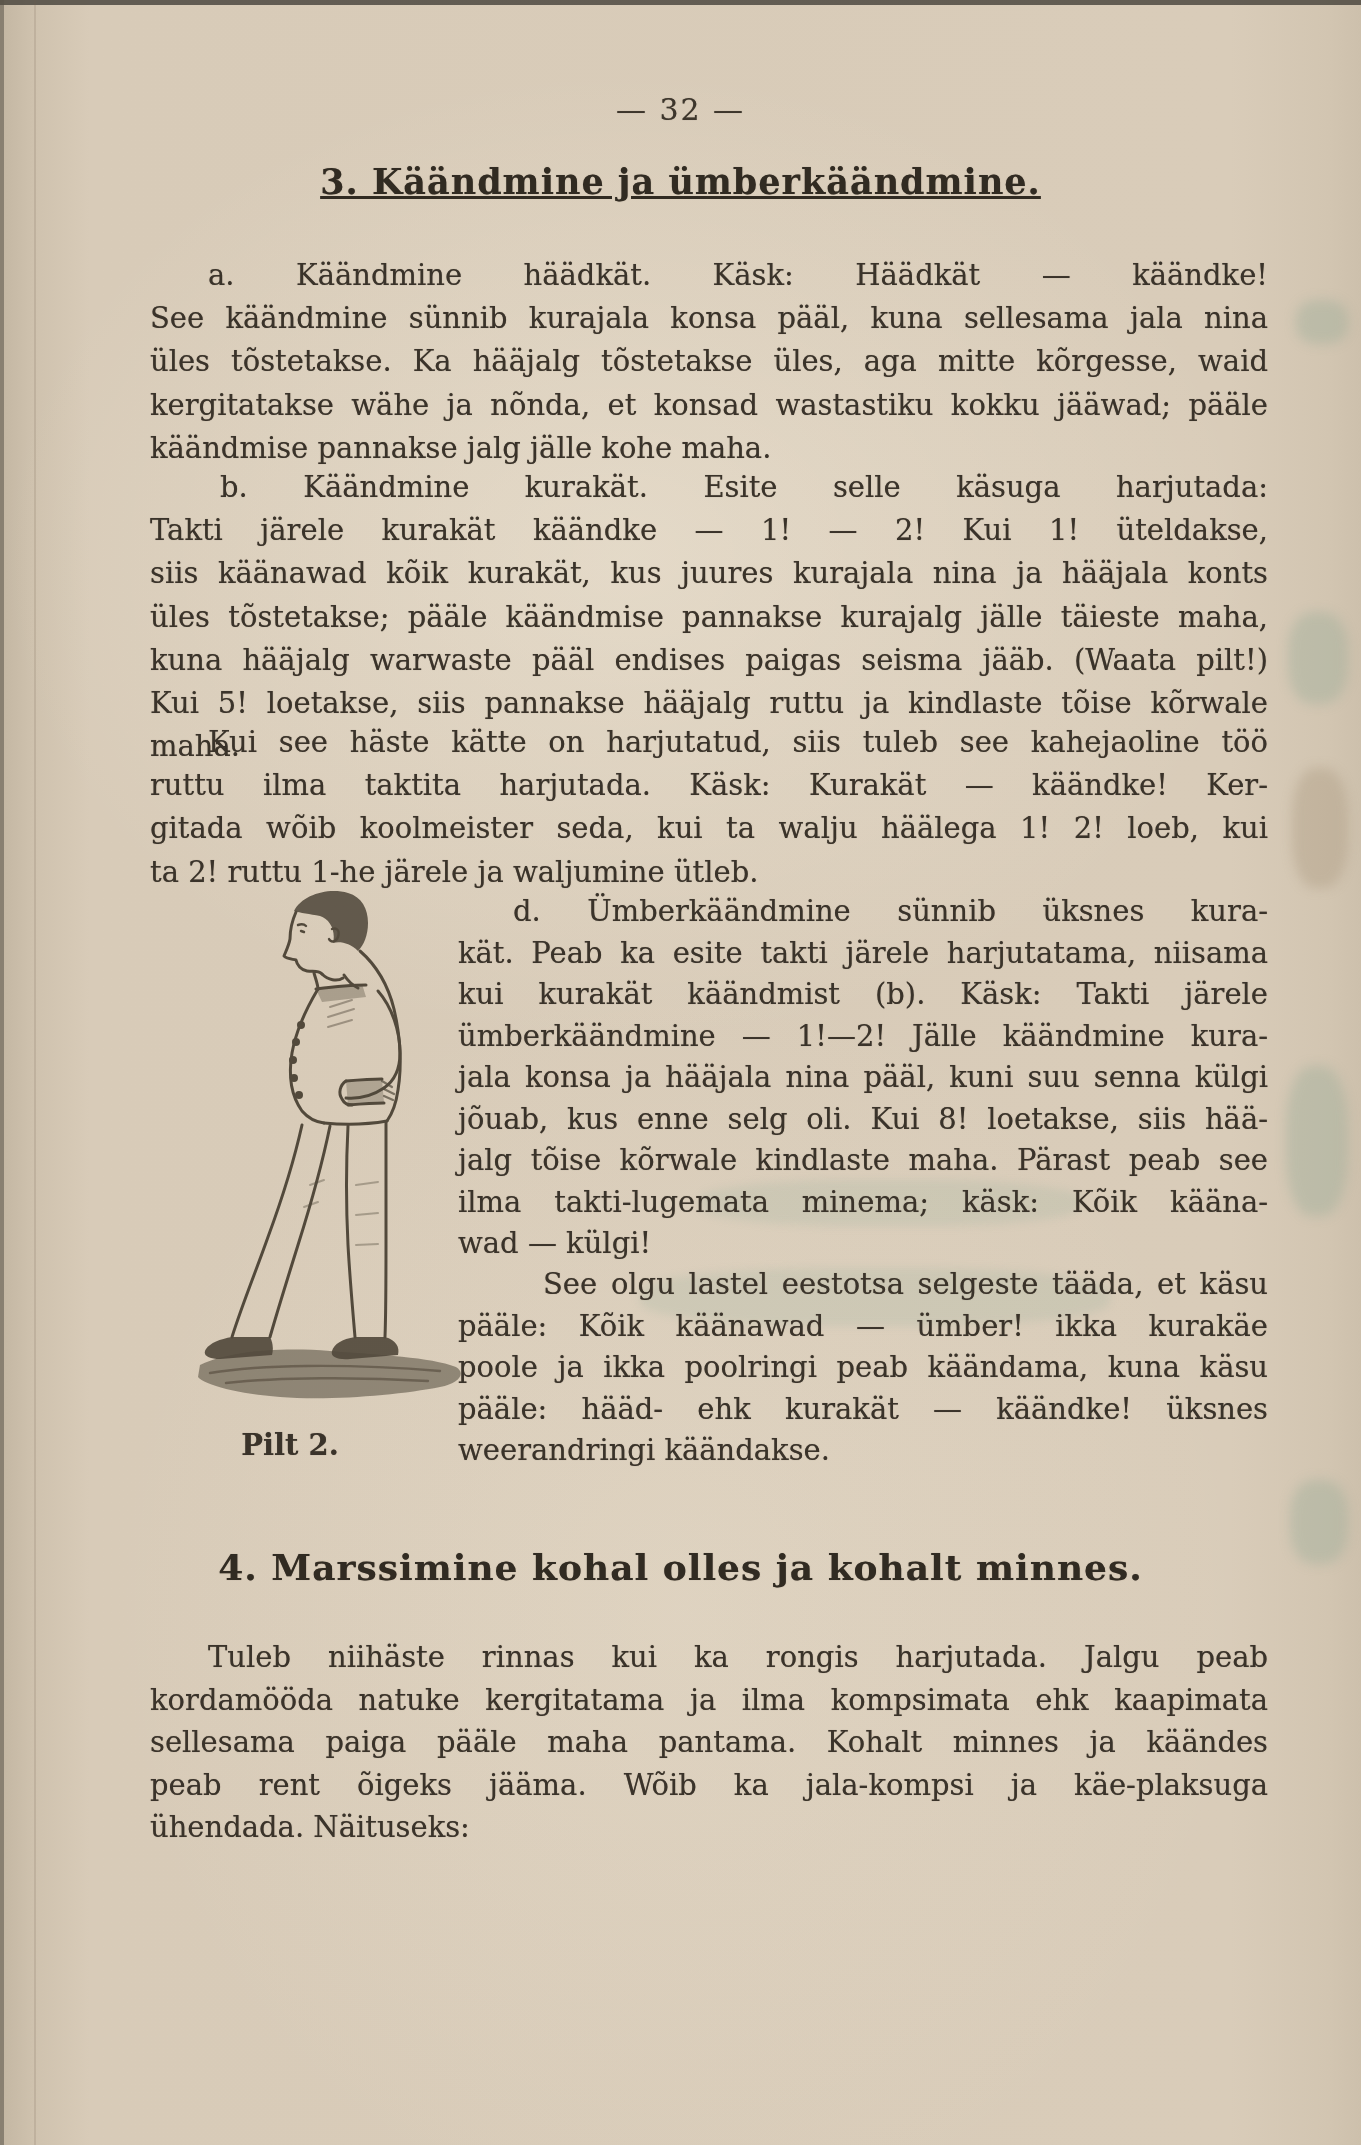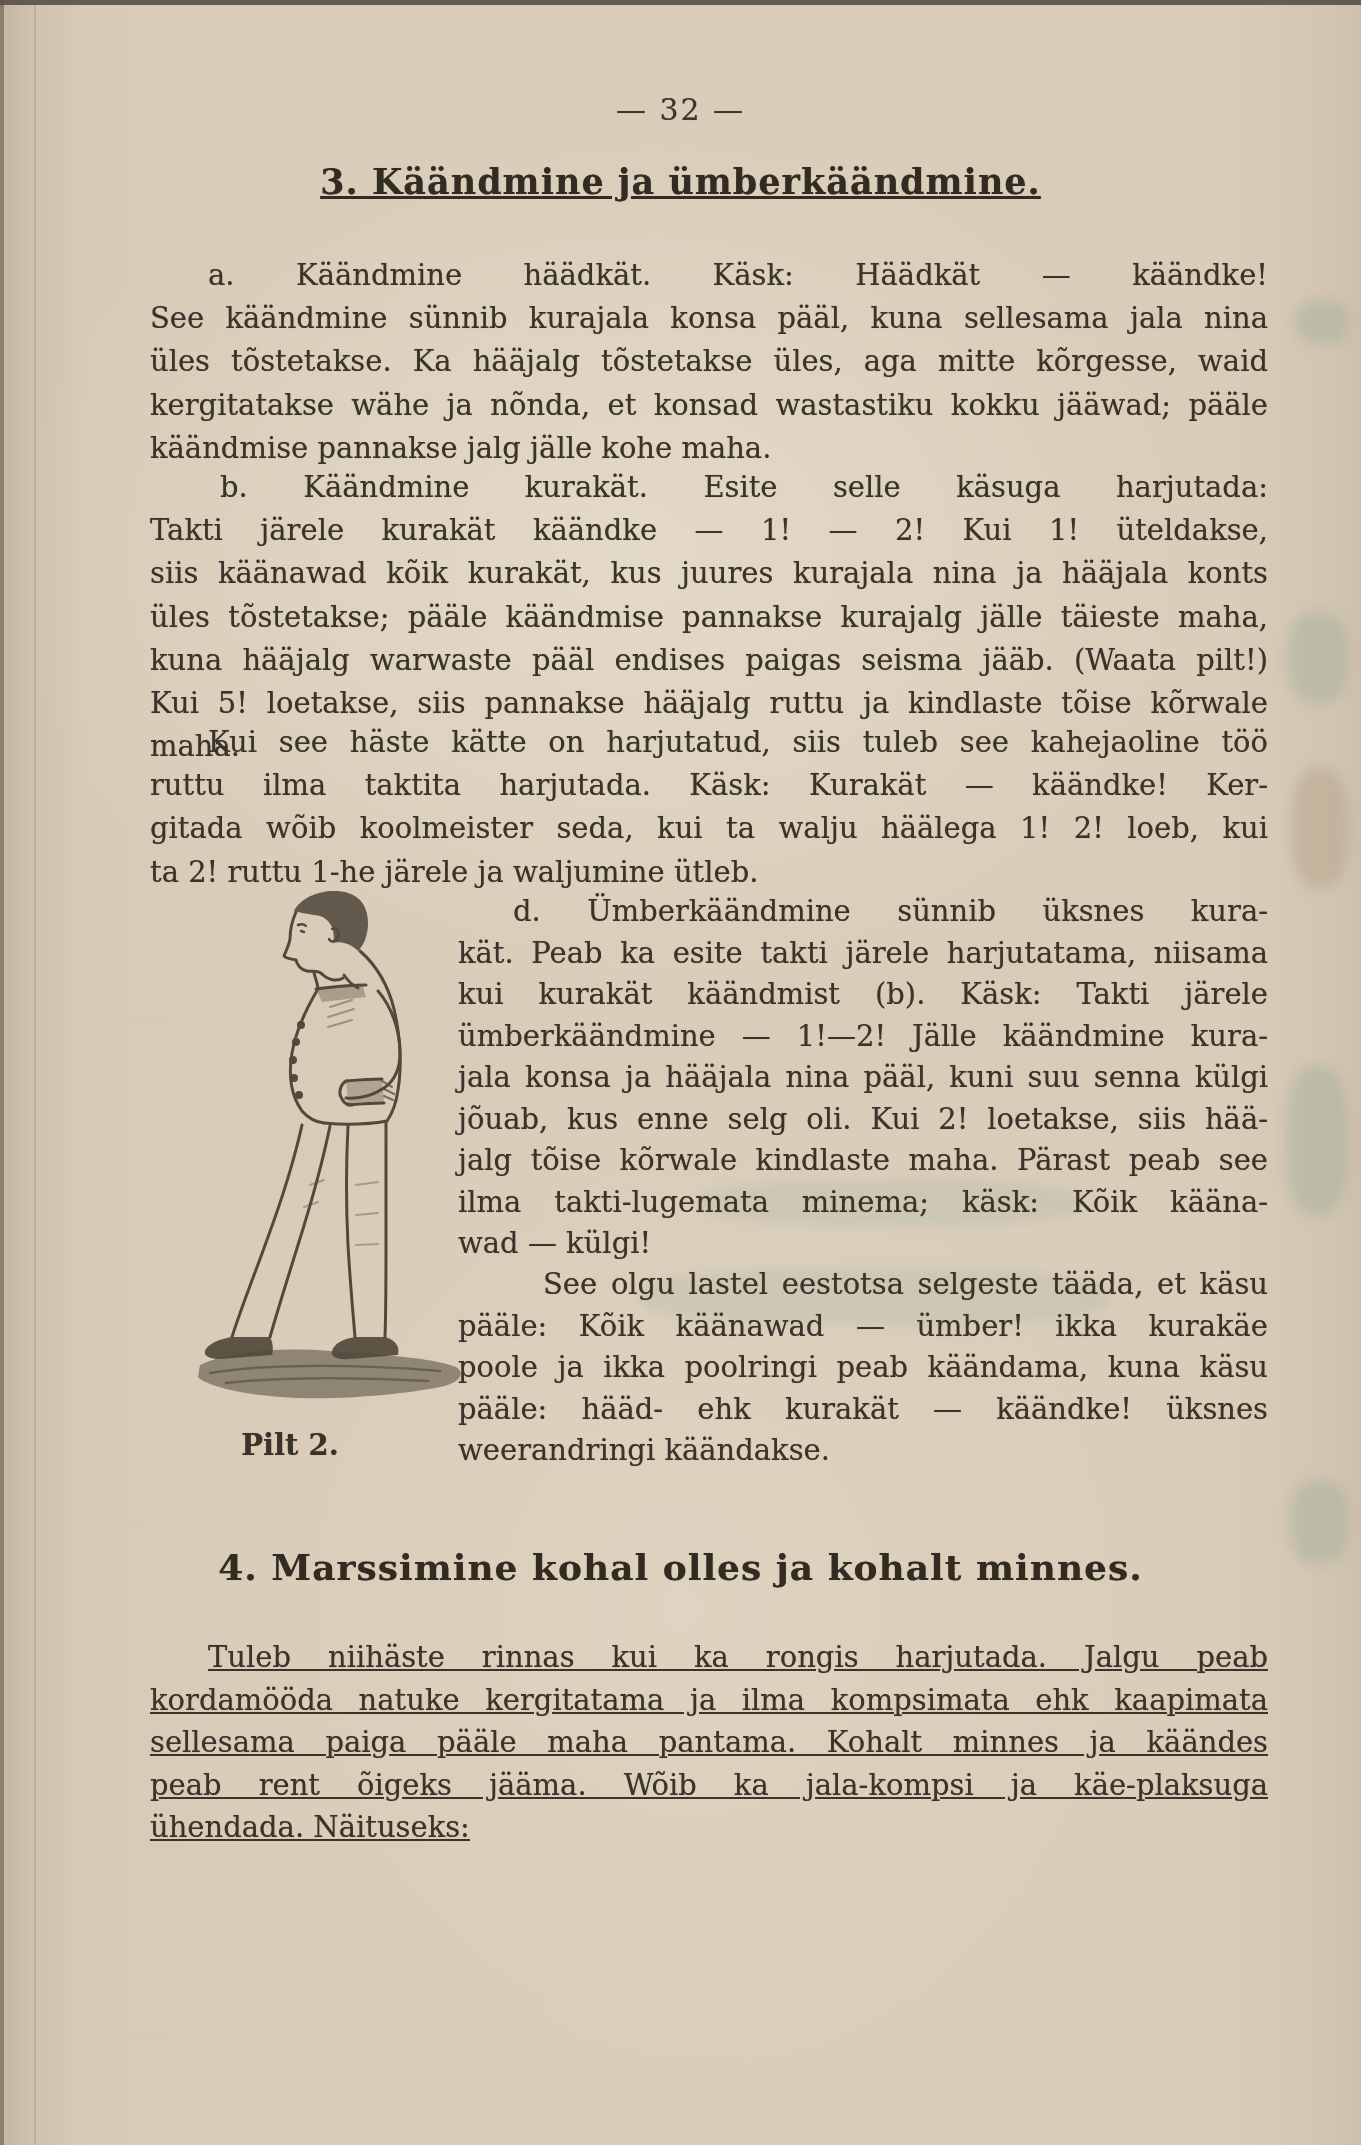--- a/index.html
+++ b/index.html
@@ -149,39 +149,39 @@
   <div class="txt caption" style="left:185px;top:1424px;width:210px;font-size:29px;">
     <span>Pilt 2.</span>
   </div>
 
   <div class="txt narrow indent55" style="left:458px;top:891px;width:810px;">
       <span class="line">d.  Ümberkäändmine sünnib üksnes kura-</span>
       <span class="line">kät.  Peab ka esite takti järele harjutatama, niisama</span>
       <span class="line">kui kurakät käändmist (b).  Käsk: Takti järele</span>
       <span class="line">ümberkäändmine — 1!—2!  Jälle käändmine kura-</span>
       <span class="line">jala konsa ja hääjala nina pääl, kuni suu senna külgi</span>
-      <span class="line">jõuab, kus enne selg oli.  Kui 2! loetakse, siis hää-</span>
+      <span class="line">jõuab, kus enne selg oli.  Kui 8! loetakse, siis hää-</span>
       <span class="line">jalg tõise kõrwale kindlaste maha.  Pärast peab see</span>
       <span class="line">ilma takti-lugemata minema; käsk: Kõik kääna-</span>
       <span class="line">wad — külgi!</span>
     </div>
 
   <div class="txt narrow indent85" style="left:458px;top:1264px;width:810px;">
       <span class="line">See olgu lastel eestotsa selgeste tääda, et käsu</span>
       <span class="line">pääle: Kõik käänawad — ümber! ikka kurakäe</span>
       <span class="line">poole ja ikka poolringi peab käändama, kuna käsu</span>
       <span class="line">pääle: hääd- ehk kurakät — käändke! üksnes</span>
       <span class="line">weerandringi käändakse.</span>
     </div>
 
   <div class="txt center heading" style="top:1546px;font-size:36px;">
     <span class="nojust">4. Marssimine kohal olles ja kohalt minnes.</span>
   </div>
 
-  <div class="txt indent58" style="left:150px;top:1636px;width:1118px;line-height:42.5px;text-decoration:underline;">
+  <div class="txt indent58" style="left:150px;top:1636px;width:1118px;line-height:42.5px;">
       <span class="line">Tuleb niihäste rinnas kui ka rongis harjutada.  Jalgu peab</span>
       <span class="line">kordamööda natuke kergitatama ja ilma kompsimata ehk kaapimata</span>
       <span class="line">sellesama paiga pääle maha pantama.  Kohalt minnes ja käändes</span>
       <span class="line">peab rent õigeks jääma.  Wõib ka jala-kompsi ja käe-plaksuga</span>
       <span class="line">ühendada.  Näituseks:</span>
     </div>
 
 
 </div>
 

